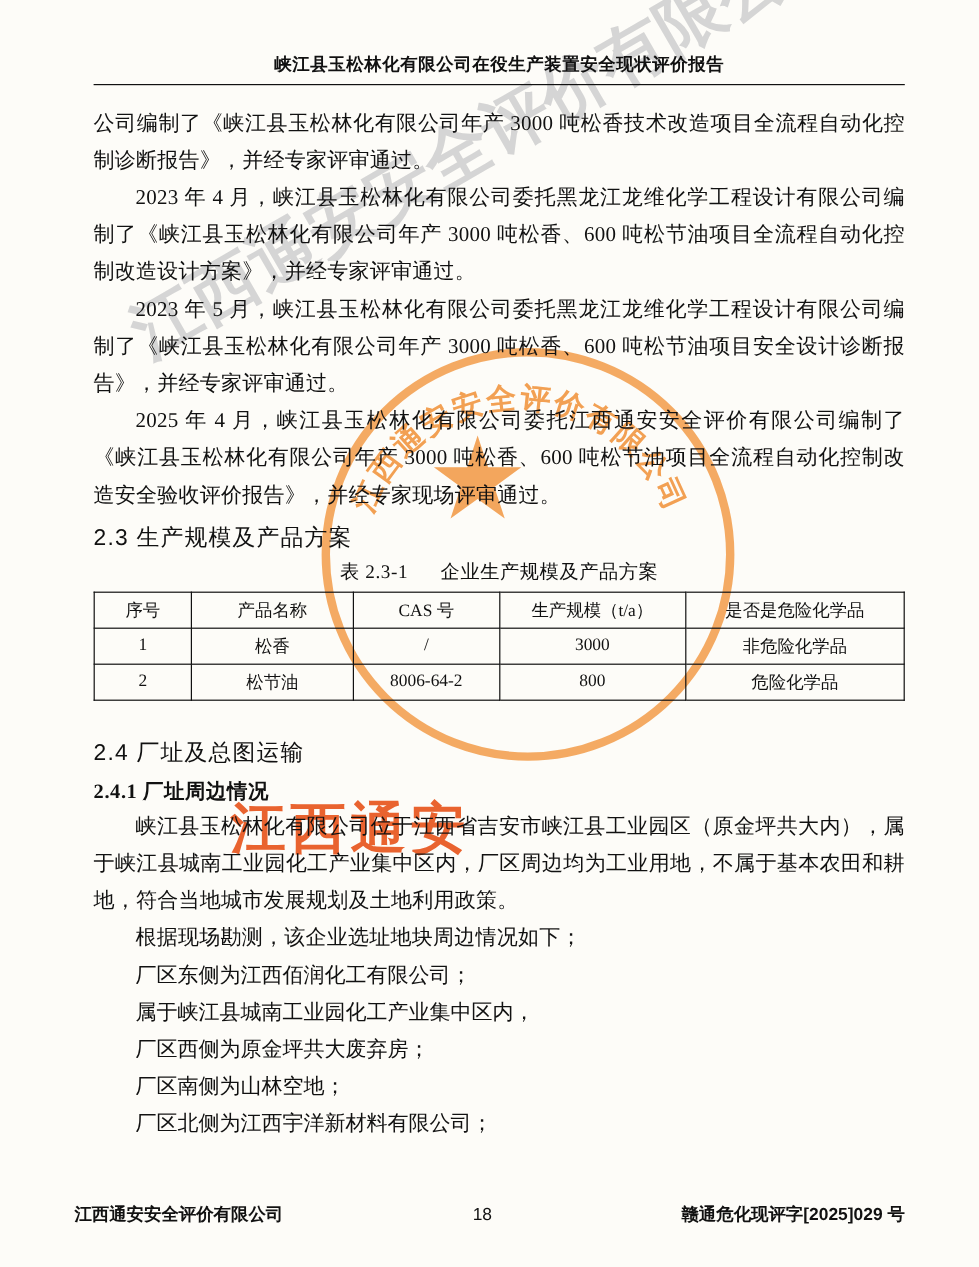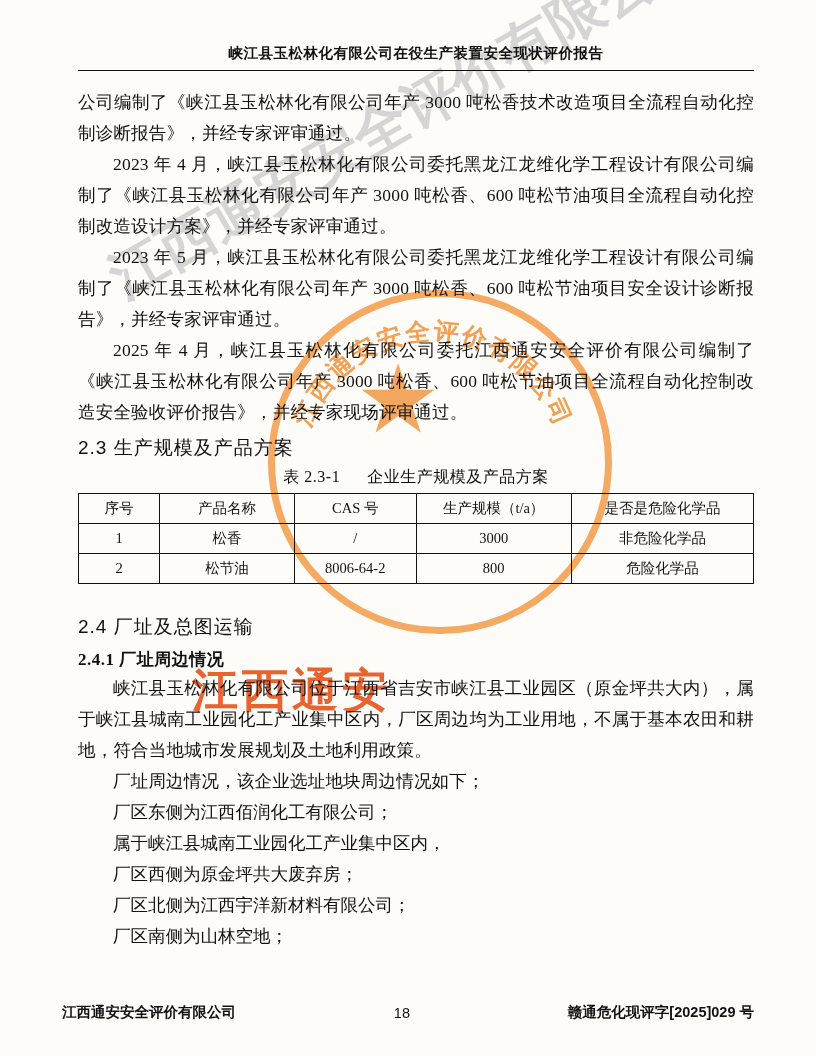--- a/index.html
+++ b/index.html
@@ -246,27 +246,27 @@
           <td>800</td>
           <td>危险化学品</td>
         </tr>
       </tbody>
     </table>
 
     <h2 class="sec" style="margin-top:30px">2.4 厂址及总图运输</h2>
     <h3 class="subsec">2.4.1 厂址周边情况</h3>
 
     <p class="para indent">峡江县玉松林化有限公司位于江西省吉安市峡江县工业园区（原金坪共大内），属于峡江县城南工业园化工产业集中区内，厂区周边均为工业用地，不属于基本农田和耕地，符合当地城市发展规划及土地利用政策。</p>
-    <p class="para indent">厂址周边情况，该企业选址地块周边情况如下；</p>
+    <p class="para indent">根据现场勘测，该企业选址地块周边情况如下；</p>
 
     <p class="list-line">厂区东侧为江西佰润化工有限公司；</p>
     <p class="list-line">属于峡江县城南工业园化工产业集中区内，</p>
     <p class="list-line">厂区西侧为原金坪共大废弃房；</p>
+    <p class="list-line">厂区南侧为山林空地；</p>
     <p class="list-line">厂区北侧为江西宇洋新材料有限公司；</p>
-    <p class="list-line">厂区南侧为山林空地；</p>
 
   </div>
 
   <div class="footer">
     <div class="left">江西通安安全评价有限公司</div>
     <div class="center">18</div>
     <div class="right">赣通危化现评字[2025]029 号</div>
   </div>
 
 </div>

